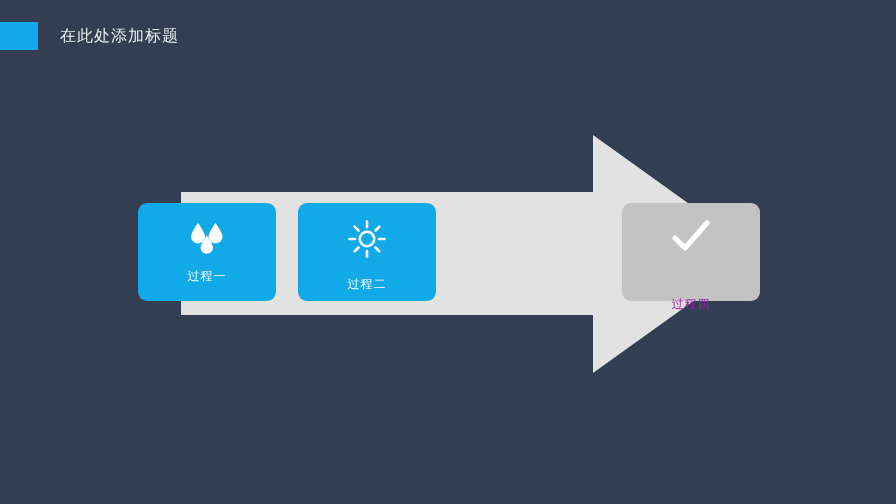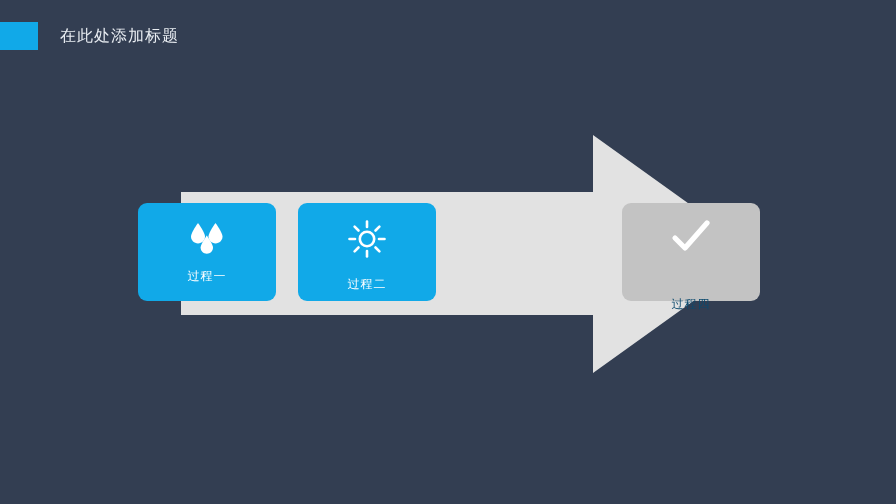--- a/index.html
+++ b/index.html
@@ -97,21 +97,21 @@
 
   .step-label {
     margin-top: 9px;
     font-size: 12px;
     line-height: 16px;
     color: #ffffff;
     letter-spacing: 1px;
     white-space: nowrap;
     font-family: "DejaVu Serif", "Liberation Serif", serif;
   }
-  .step.muted .step-label { color: #0c4a6e; margin-top: 41px; }
+  .step.muted .step-label { color: #a21caf; margin-top: 41px; }
 </style>
 </head>
 <body>
 
 <div class="slide">
 
   <div class="title-marker"></div>
   <div class="title-text">在此处添加标题</div>
 
   <div class="arrow-wrap">

